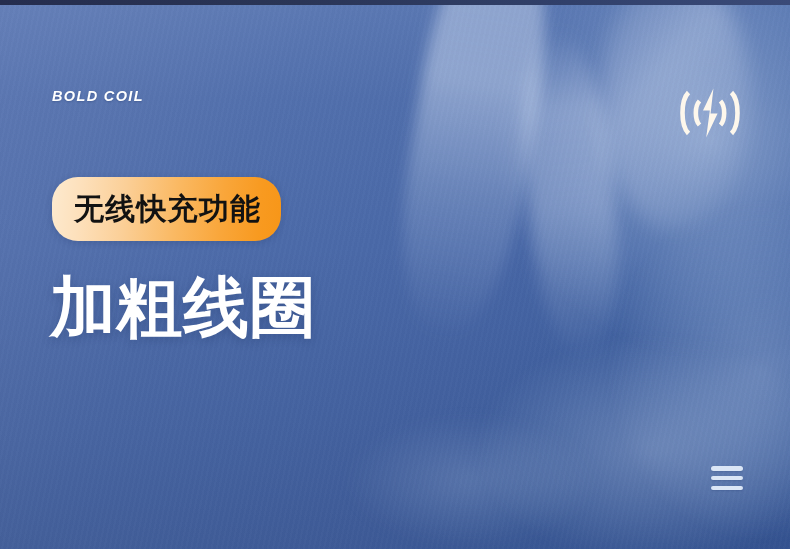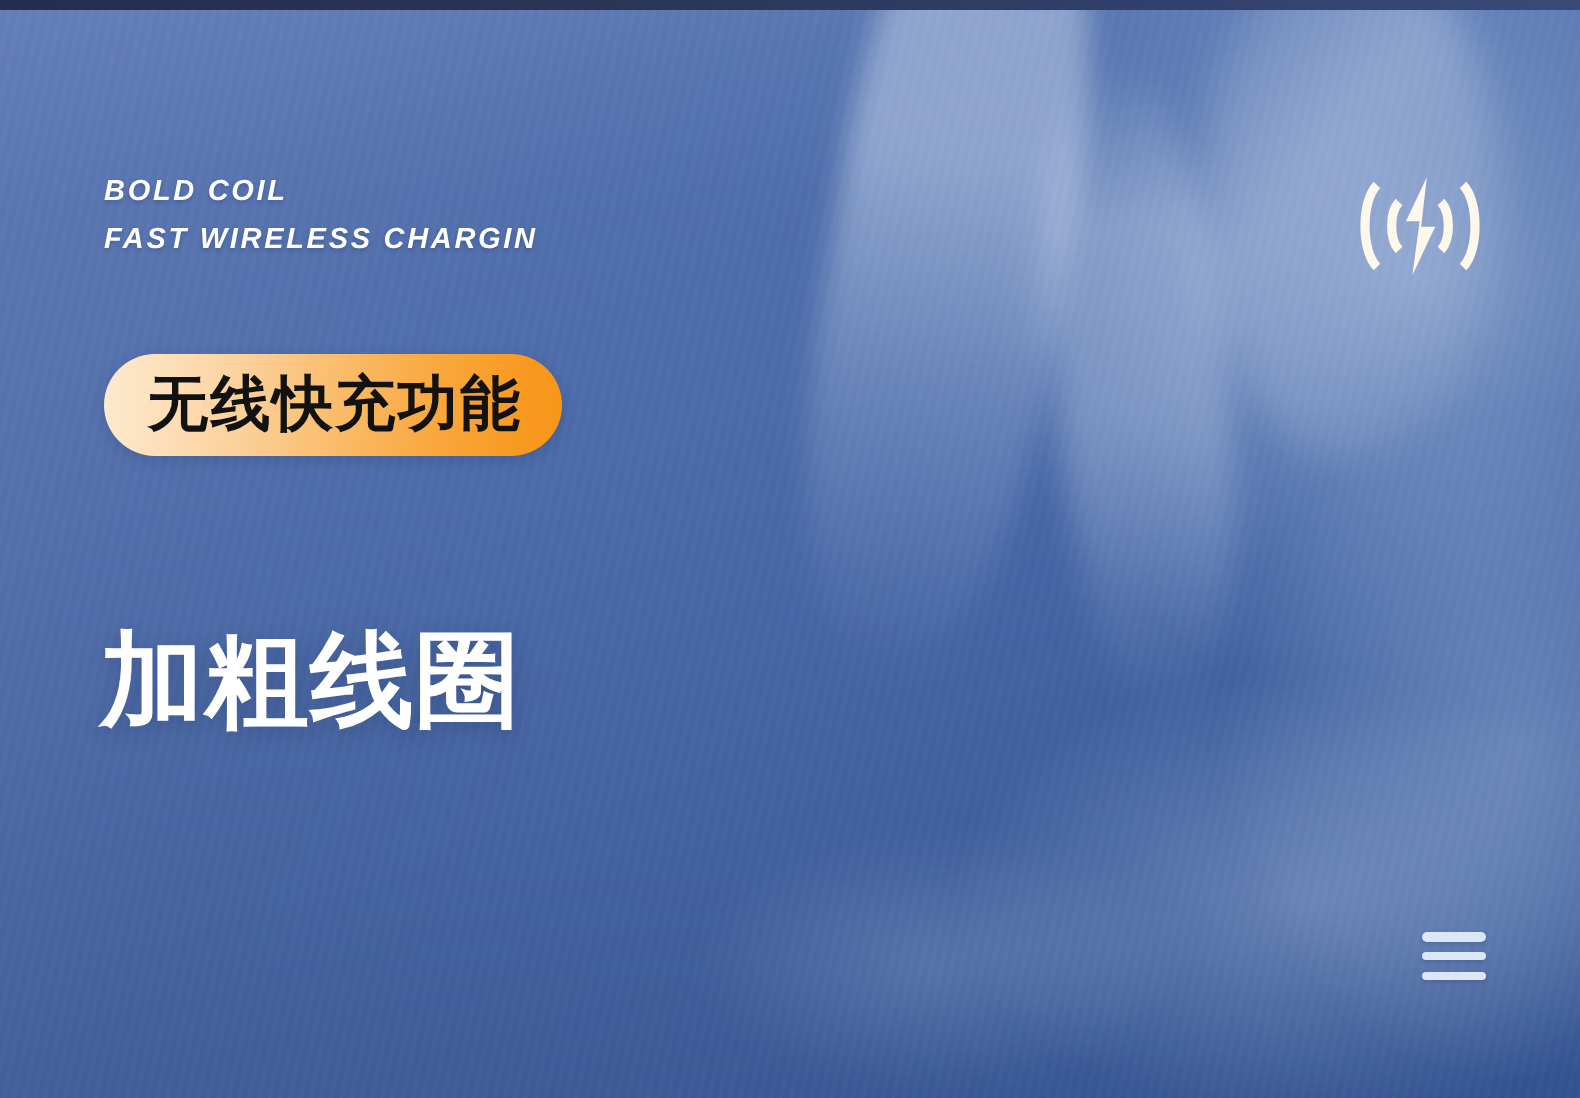--- a/index.html
+++ b/index.html
@@ -153,21 +153,21 @@
     position:absolute;
     left:676px; top:86px;
     width:68px; height:54px;
   }
   .wireless-icon svg { display:block; width:68px; height:54px; }
 
   
   .badge {
     position:absolute;
     left:52px; top:177px;
-    height:51px;
+    height:64px;
     padding:0 20px 0 22px;
     display:flex; align-items:center;
     border-radius:26px;
     background:linear-gradient(95deg,
       #fdeacf 0%,
       #fde0bb 13%,
       #fbcf97 32%,
       #fab963 54%,
       #f9a63a 74%,
       #f89a20 90%,
@@ -181,26 +181,25 @@
     letter-spacing:1.2px;
     line-height:1;
     white-space:nowrap;
   }
 
   .headline {
     position:absolute;
     left:50px;
     color:#ffffff;
     font-weight:bold;
-    font-size:52px;
+    font-size:66px;
     line-height:1;
     letter-spacing:0.5px;
     white-space:nowrap;
     text-shadow:0 3px 10px rgba(22,42,90,0.26);
-    margin-top:41px;
   }
   .headline.l1 { top:274px; }
   .headline.l2 { top:357px; }
 
   .subtitle {
     position:absolute;
     left:52px; top:459px;
     color:#f4f7fd;
     font-size:29px;
     font-weight:400;
@@ -238,21 +237,20 @@
   <div class="streak-3"></div>
   <div class="haze-lower"></div>
   <div class="haze-mid"></div>
   <div class="sky-texture"></div>
   <div class="top-strip"></div>
 
   <div class="content">
 
     <div class="eyebrow l1">BOLD COIL</div>
 
-    <div class="eyebrow l2">FAST WIRELESS CHARGIN</div>
 
     <div class="wireless-icon">
       <svg viewBox="0 0 68 54" xmlns="http://www.w3.org/2000/svg" aria-hidden="true">
         <g fill="none" stroke="#fdf7ec" stroke-width="4.6" stroke-linecap="butt">
           <path d="M12.5 6.5 C4.5 14.5 4.5 39.5 12.5 47.5"></path>
           <path d="M23.5 15.0 C18.6 20.2 18.6 33.8 23.5 39.0"></path>
           <path d="M55.5 6.5 C63.5 14.5 63.5 39.5 55.5 47.5"></path>
           <path d="M44.5 15.0 C49.4 20.2 49.4 33.8 44.5 39.0"></path>
         </g>
         <path d="M37.4 2.6 L27.0 24.6 L33.8 24.6 L30.2 51.6 L41.6 27.4 L34.6 27.4 Z" fill="#fdf7ec"></path>

